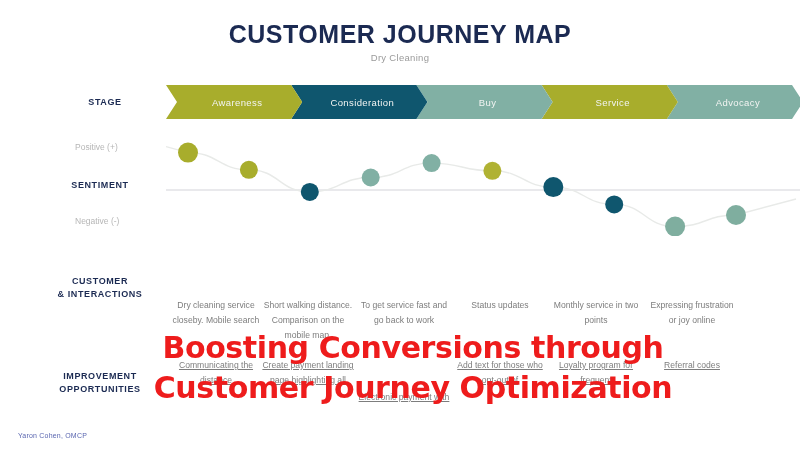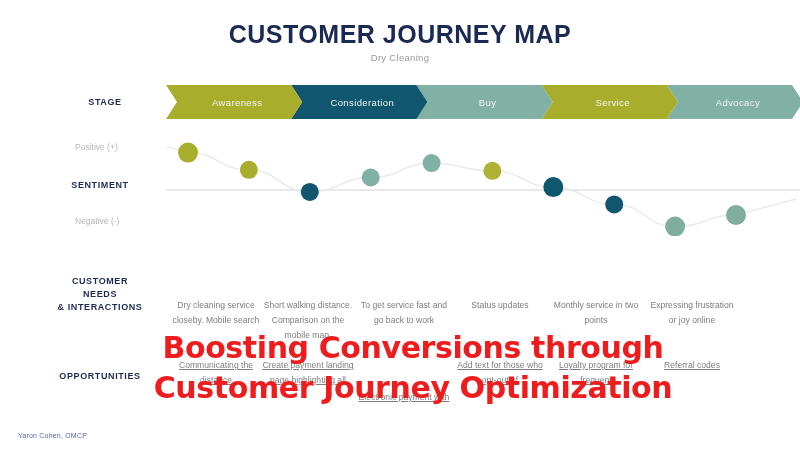--- a/index.html
+++ b/index.html
@@ -129,24 +129,24 @@
 
 <div id="slide">
 
   <div id="title">CUSTOMER JOURNEY MAP</div>
   <div id="subtitle">Dry Cleaning</div>
 
   <div class="row-label" id="label-stage">STAGE</div>
   <div class="row-label" id="label-sentiment">SENTIMENT</div>
   <div class="row-label" id="label-needs">
     <div>CUSTOMER</div>
-    <div>NEEDS</div>
     <div>&amp; INTERACTIONS</div>
   </div>
   <div class="row-label" id="label-improve">
+    <div>IMPROVEMENT</div>
     <div>OPPORTUNITIES</div>
   </div>
 
   <div class="axis-label" id="axis-positive">Positive (+)</div>
   <div class="axis-label" id="axis-negative">Negative (-)</div>
 
   <div id="stage-row">
       <div class="chev" style="background: rgb(168, 173, 44); z-index: 20;">
         <div class="chev-label">Awareness</div>
       </div>

